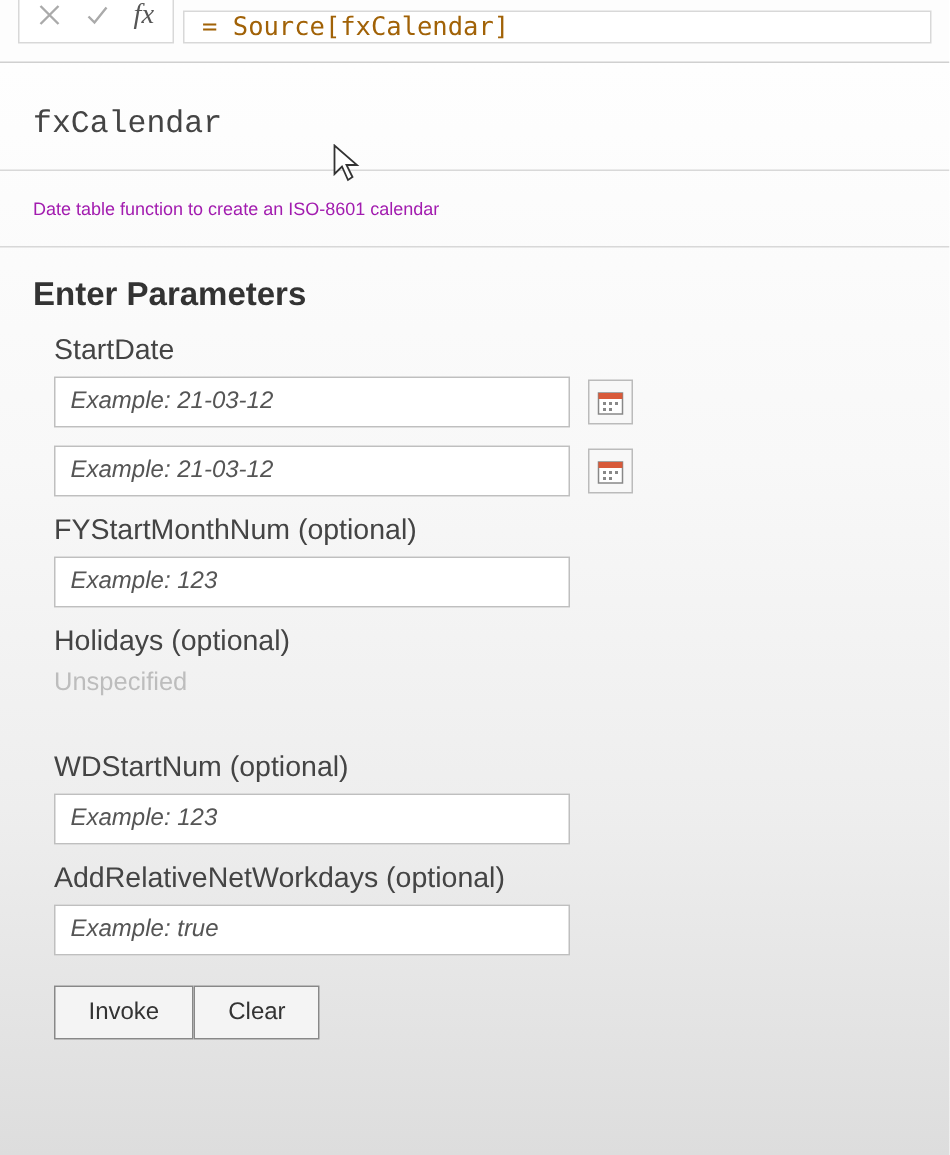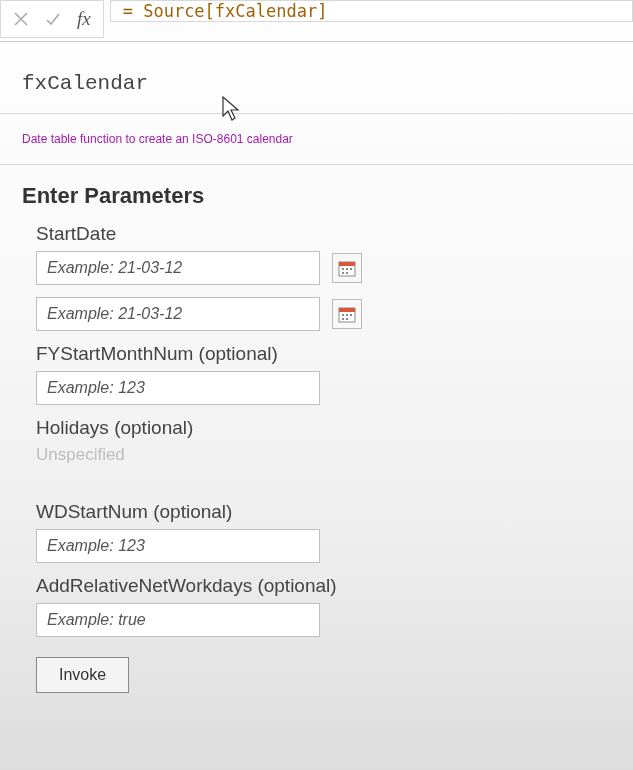--- a/index.html
+++ b/index.html
@@ -10,25 +10,25 @@
     body {
       font-family: "Segoe UI", Tahoma, Geneva, sans-serif;
       background: linear-gradient(180deg, #ffffff 0%, #f8f8f8 40%, #eeeeee 70%, #dddddd 100%);
       width: 633px;
       height: 770px;
       overflow: hidden;
       color: #333;
     }
     .formula-bar {
       display: flex;
-      align-items: flex-start;
+      align-items: flex-end;
       border-bottom: 1px solid #d0d0d0;
       height: 42px;
       background: #fdfdfd;
-      padding: 0;
+      padding: 12px;
     }
     .formula-controls {
       display: flex;
       align-items: center;
       border: 1px solid #d8d8d8;
       background: #fff;
       padding: 0 4px;
     }
     .formula-btn {
       width: 32px;
@@ -90,21 +90,21 @@
       font-size: 19px;
       color: #444;
       margin-bottom: 6px;
     }
     .input-row {
       display: flex;
       align-items: center;
       gap: 12px;
     }
     .text-input {
-      width: 284px;
+      width: 344px;
       height: 34px;
       border: 1px solid #bfbfbf;
       padding: 0 10px;
       font-size: 16px;
       font-style: italic;
       color: #555;
       background: #fff;
       outline: none;
     }
     .text-input::placeholder {
@@ -238,18 +238,19 @@
 
   <div class="param-block">
     <div class="param-label">AddRelativeNetWorkdays (optional)</div>
     <div class="input-row">
       <input class="text-input" type="text" placeholder="Example: true" style="">
     </div>
   </div>
 
   <div class="button-row">
     <button class="action-btn">Invoke</button>
+    <button class="action-btn">Clear</button>
   </div>
 </div>
 
 <svg class="cursor-icon" width="22" height="28" viewBox="0 0 22 28">
   <path d="M1 1 L1 20 L6 15 L10 24 L13 22 L9 14 L16 14 Z" fill="#fff" stroke="#333" stroke-width="1.2"></path>
 </svg>
 
 </body></html>

